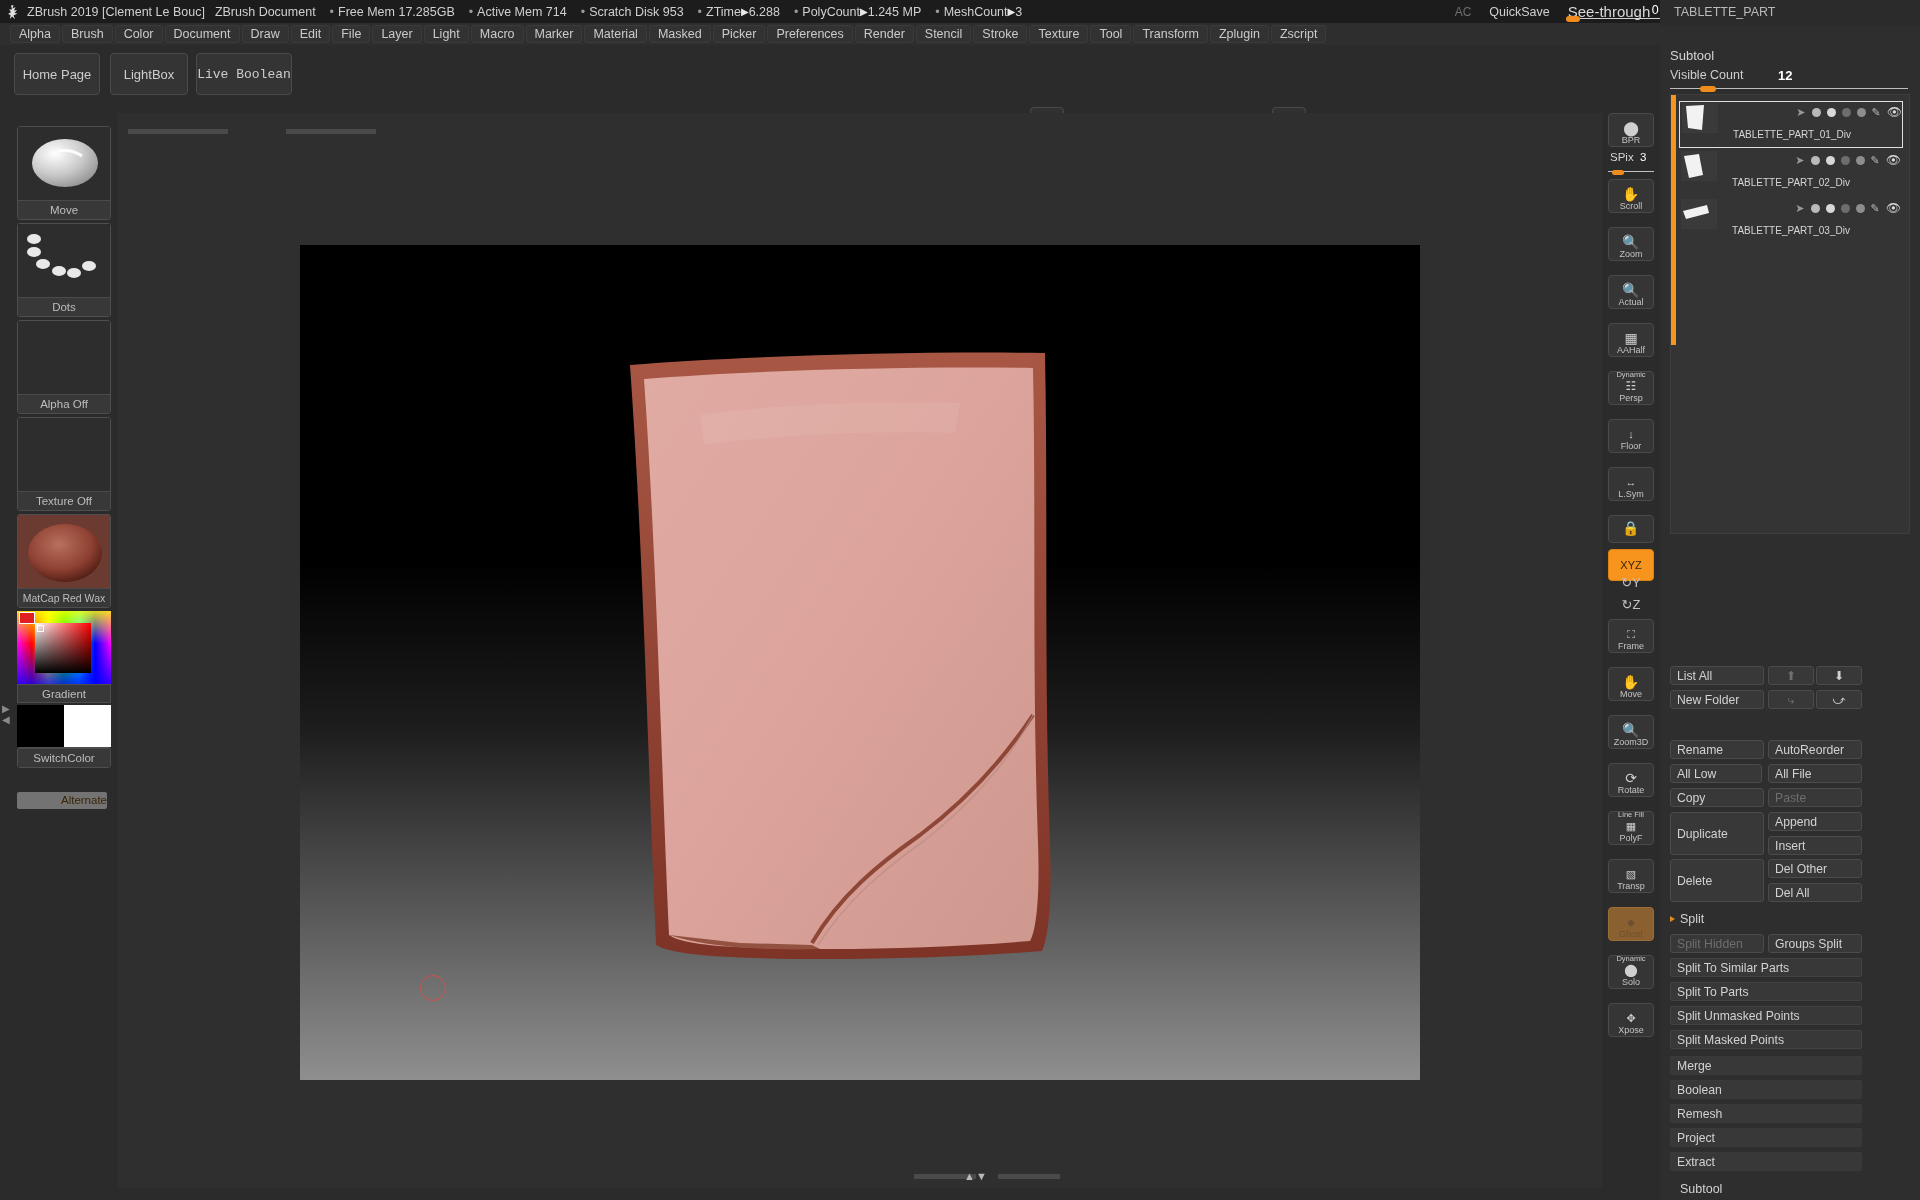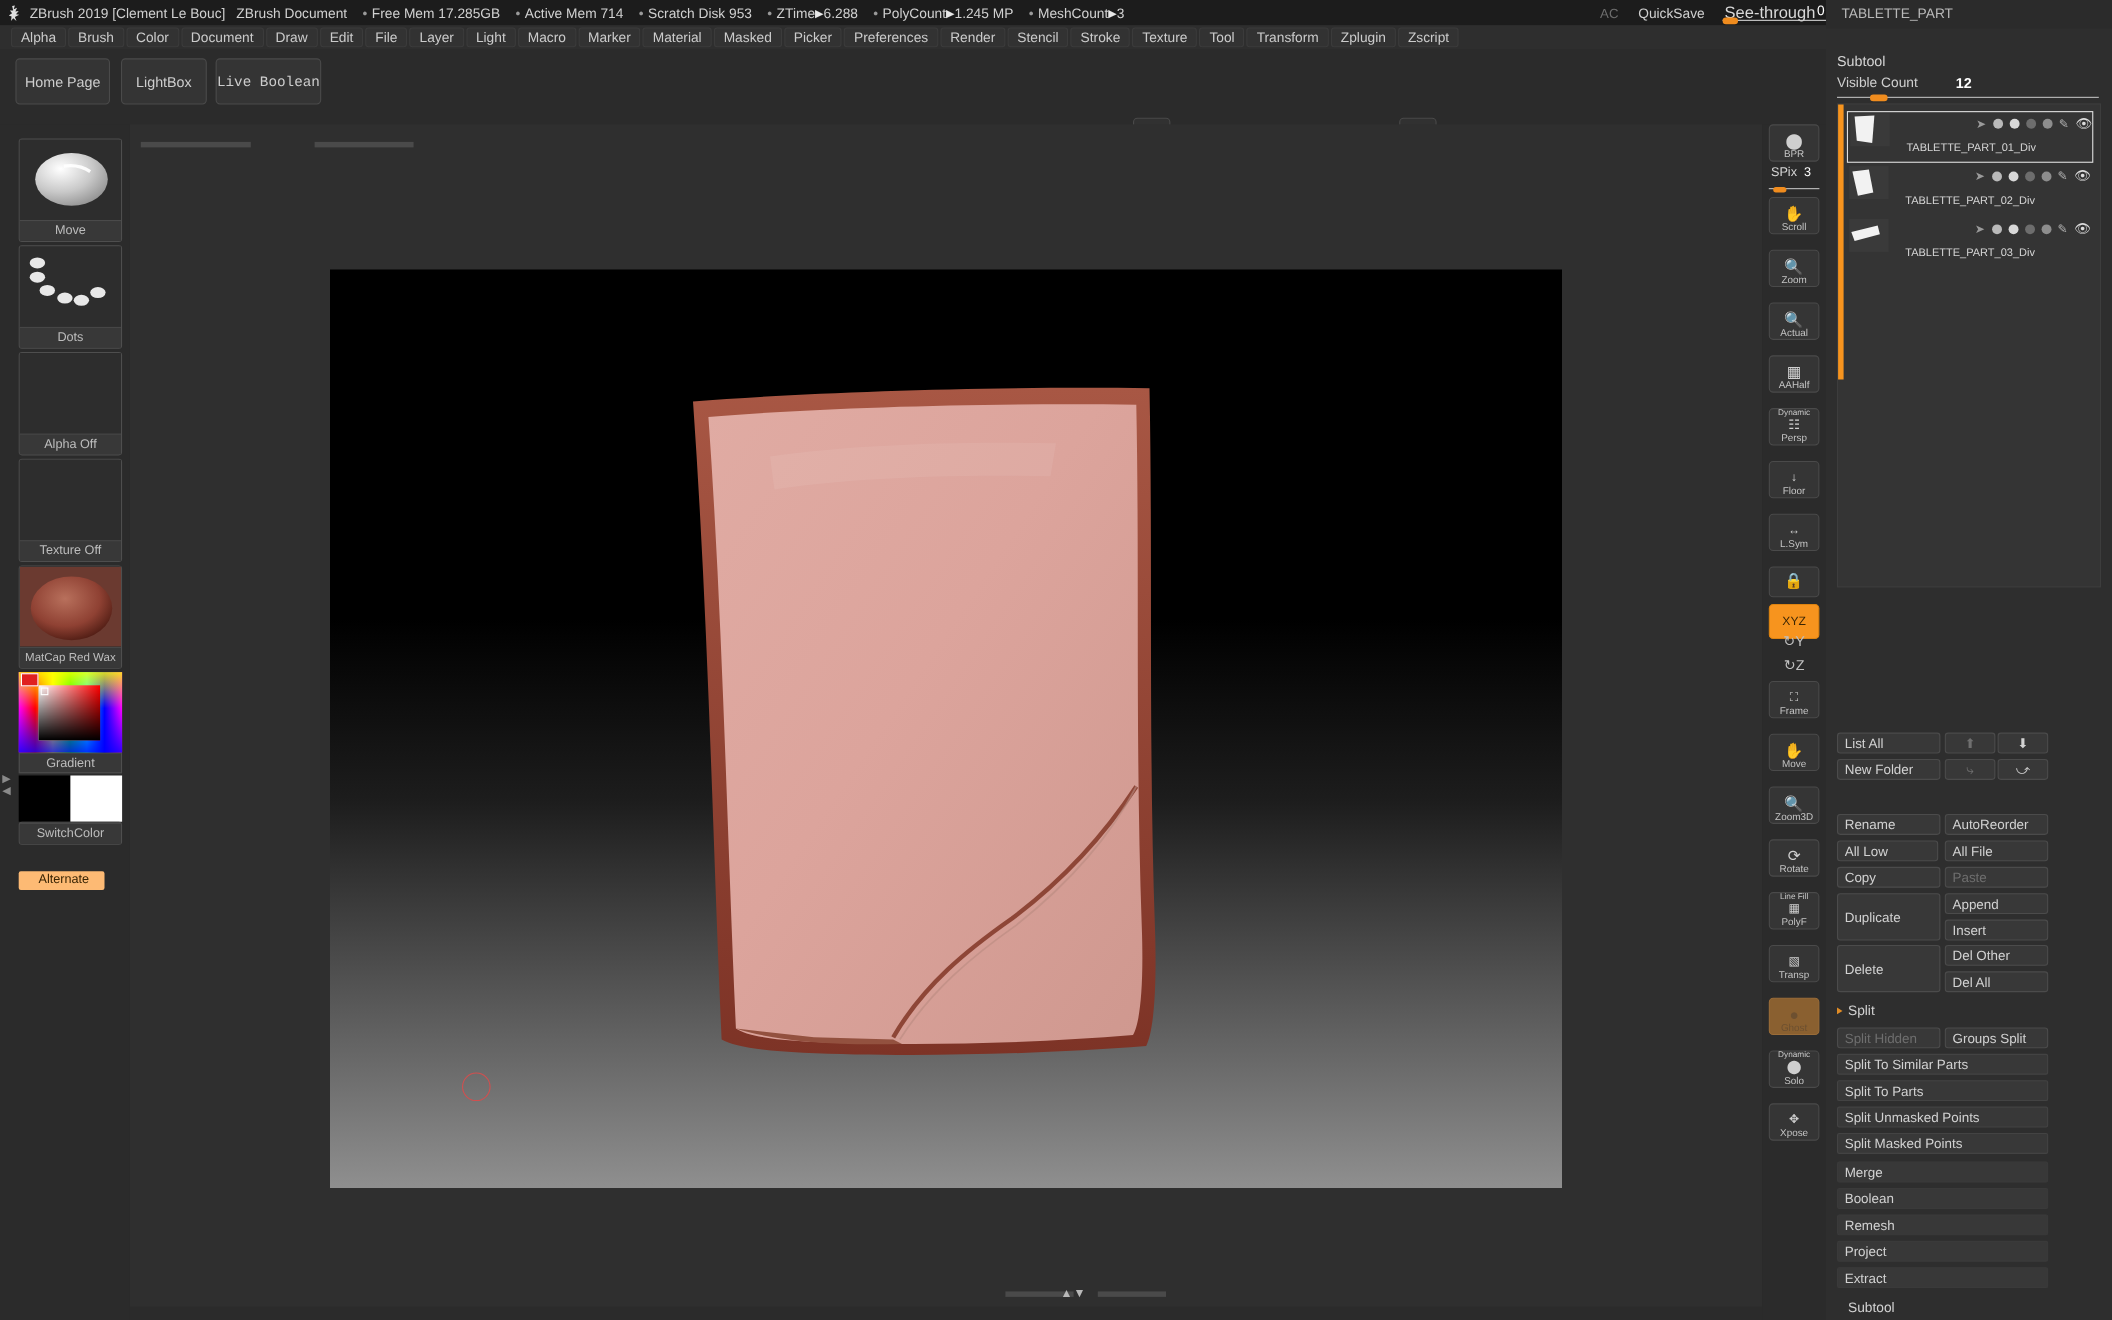--- a/index.html
+++ b/index.html
@@ -89,22 +89,22 @@
   
   #leftshelf { position: absolute; left: 0; top: 113px; width: 118px; height: 1087px; background: #2b2b2b; }
   .shelf-slot {
     position: absolute; left: 17px; width: 94px;
     border: 1px solid #4e4e4e; border-radius: 3px; background: #303030;
   }
   .shelf-thumb { width: 100%; height: 73px; background: #2d2d2d; position: relative; overflow: hidden; }
   .shelf-cap { height: 19px; line-height: 19px; text-align: center; font-size: 11.5px; color: #bdbdbd;
                background: #383838; border-top: 1px solid #4a4a4a; white-space: nowrap; overflow: hidden; }
   .swatch-row { position: absolute; left: 17px; width: 94px; height: 42px; display: flex; }
-  .alt-btn { position: absolute; left: 17px; width: 78px; height: 17px; background: #fdba74;
-             color: #3a2504; font-size: 11.5px; text-align: center; padding-left: 4px; line-height: 17px; border-radius: 2px; }
+  .alt-btn { position: absolute; left: 17px; width: 90px; height: 17px; background: #737373;
+             color: #3a2504; font-size: 11.5px; text-align: right; padding-left: 4px; line-height: 17px; border-radius: 2px; }
   .left-arrows { position: absolute; left: 2px; top: 590px; color: #8a8a8a; font-size: 10px; line-height: 11px; }
 
   
   #canvaswrap { position: absolute; left: 118px; top: 113px; width: 1484px; height: 1075px; background: #2f2f2f; }
   #doc { position: absolute; left: 182px; top: 132px; width: 1120px; height: 835px;
          background: linear-gradient(180deg,#000 0%, #000 38%, #1d1d1d 58%, #6e6e6e 88%, #8f8f8f 100%); }
   #topgauge { position: absolute; left: 0px; top: 16px; width: 1484px; height: 6px; }
   #topgauge .bar { position: absolute; top: 0; height: 5px; background: #4a4a4a; }
   #botgauge { position: absolute; left: 0; bottom: 6px; width: 1484px; height: 10px; }
   #botgauge .bar { position: absolute; height: 5px; background: #4a4a4a; top: 2px;}

